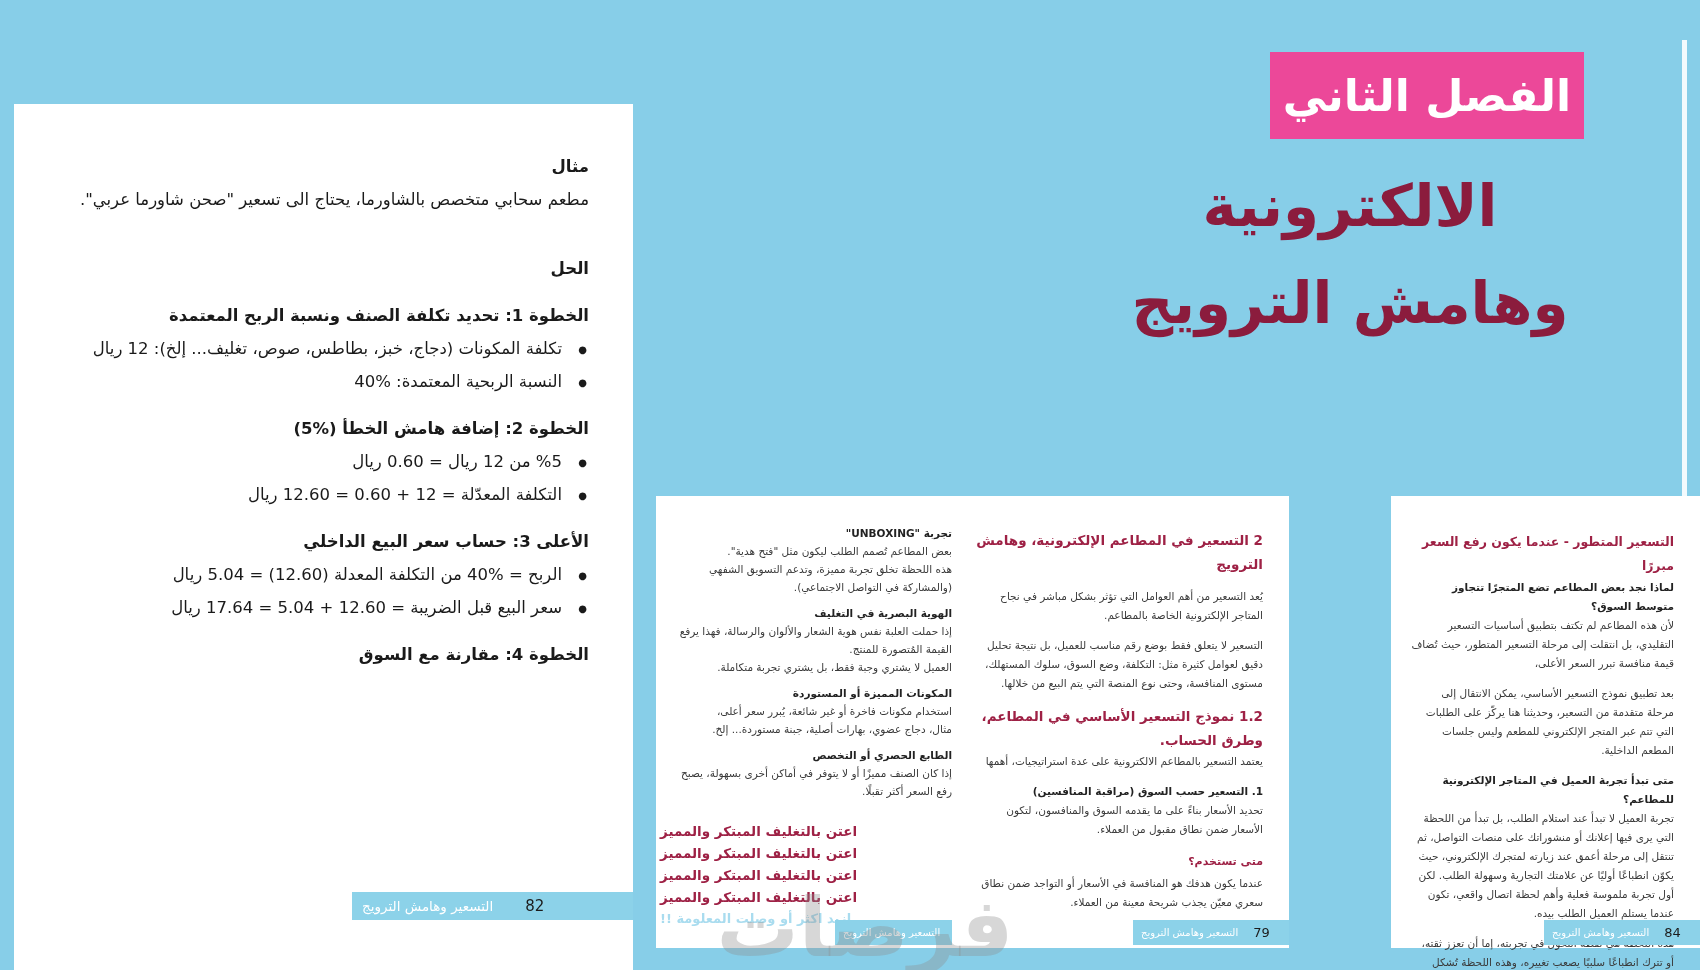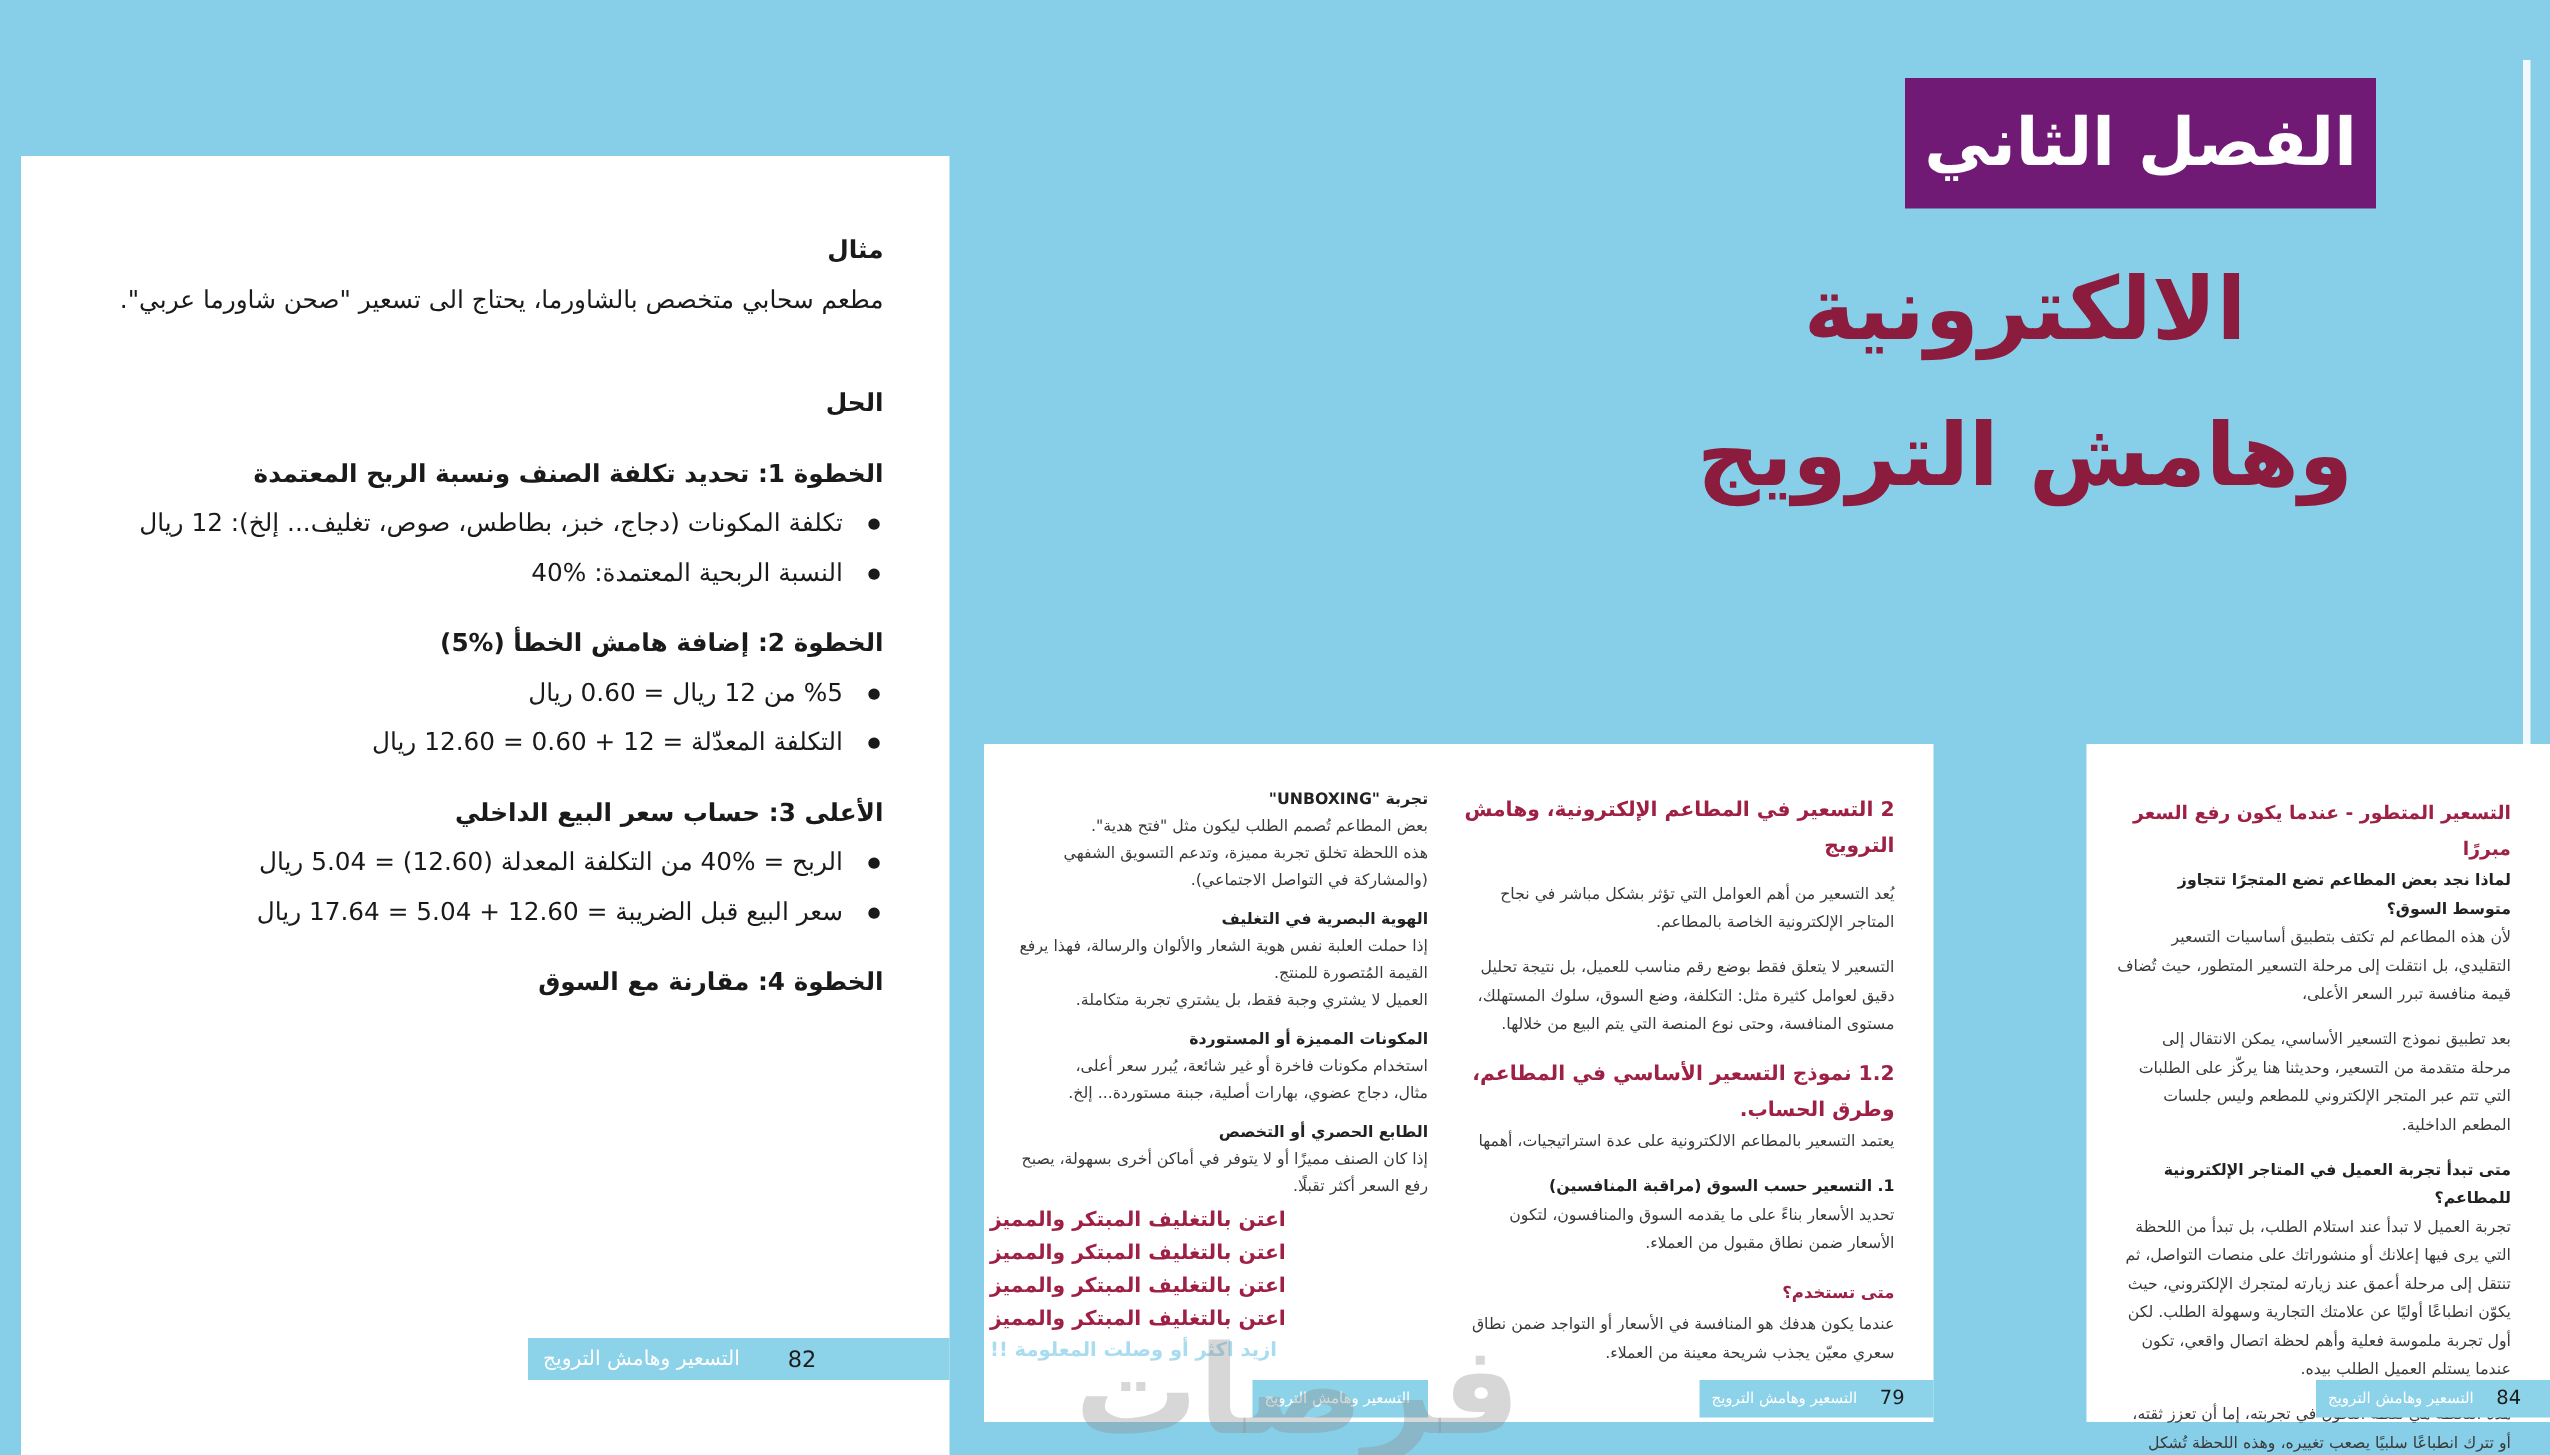--- a/index.html
+++ b/index.html
@@ -9,21 +9,21 @@
     background:#87CEE8;
     font-family:"DejaVu Sans","Liberation Sans",sans-serif;
     color:#222;
   }
   .page { position:absolute; background:#ffffff; }
 
   
   .divider-line { position:absolute; left:1682px; top:40px; width:5px; height:458px; background:rgba(255,255,255,.9); }
   .chapter-badge {
     position:absolute; left:1270px; top:52px; width:314px; height:87px;
-    background:#701a75; color:#fff; font-size:44px; font-weight:bold;
+    background:#ec4899; color:#fff; font-size:44px; font-weight:bold;
     display:flex; align-items:center; justify-content:center; direction:rtl;
   }
   .cover-title {
     position:absolute; left:1040px; top:158px; width:620px;
     color:#8B1C3D; font-size:58px; font-weight:bold; line-height:97px;
     text-align:center; direction:rtl;
   }
 
   
   .page-main {
@@ -62,21 +62,21 @@
   .page-a { left:656px; width:335px; padding:28px 24px 0 18px; line-height:18px; }
   .page-b { left:952px; width:337px; padding:32px 26px 0 20px; }
   .page-c { left:1367px; width:309px; padding:34px 26px 0 20px;margin-left:24px; }
 
   .sec { margin-top:8px; }
   .sec-title { font-weight:bold; color:#222; }
   .page-small ul { list-style:none; }
   .page-small li { position:relative; padding-right:15px; }
   .page-small li::before { content:"●"; position:absolute; right:0; top:0; font-size:7px; }
 
-  .highlight-block { margin-top:2px; margin-left:-14px; text-align:left; direction:rtl; }
+  .highlight-block { margin-top:20px; margin-left:-14px; text-align:left; direction:rtl; }
   .highlight-line { color:#9E2145; font-weight:bold; font-size:13.5px; line-height:22px; }
   .note-line { color:#A9DCEF; font-weight:bold; font-size:13px; line-height:22px; }
 
   .red-heading { color:#9E2145; font-weight:bold; font-size:13.5px; line-height:24px; }
   .bold-line { font-weight:bold; color:#222; }
   .para { margin-top:11px; }
   .tight { margin-top:0; }
 
   
   .watermark {

